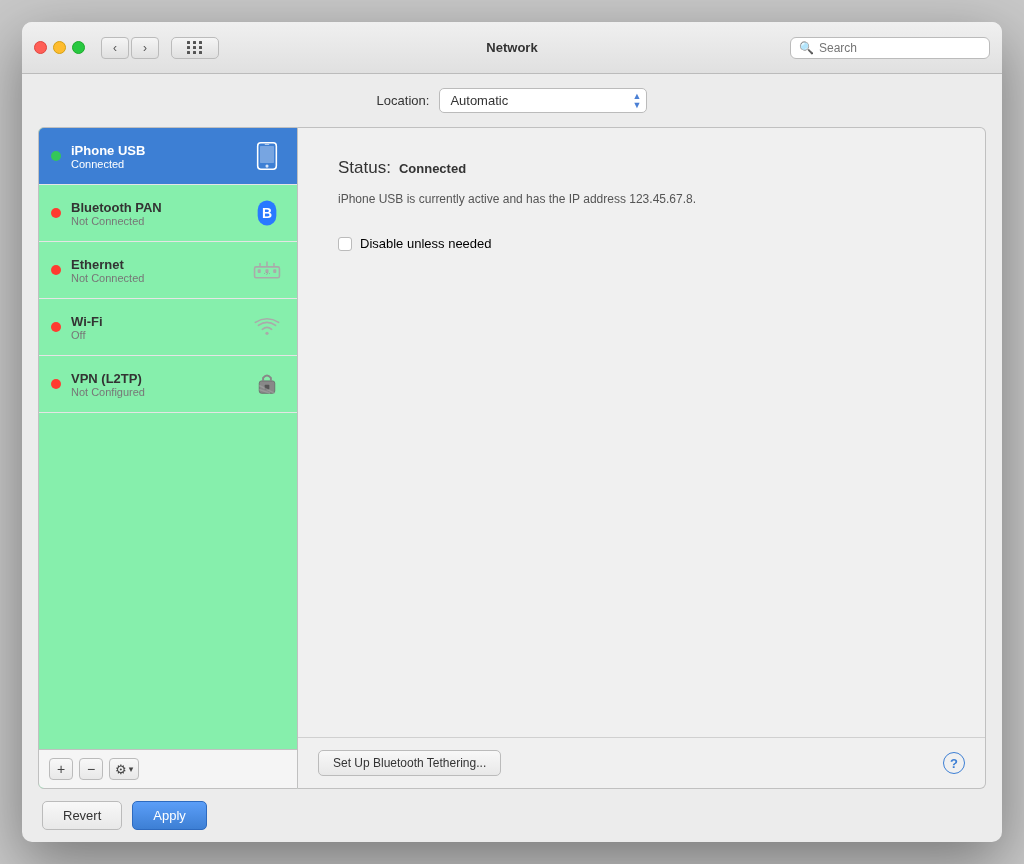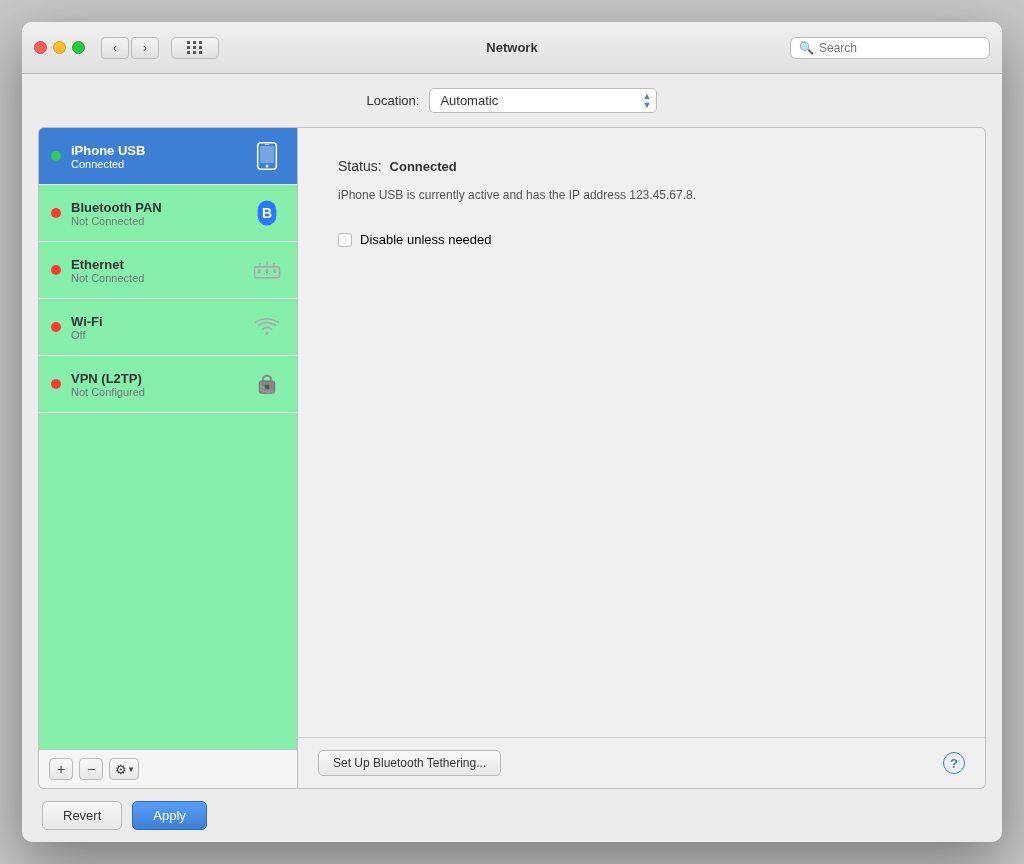--- a/index.html
+++ b/index.html
@@ -139,21 +139,21 @@
     }
     .location-select {
       appearance: none;
       -webkit-appearance: none;
       background: #fff;
       border: 1px solid #bbb;
       border-radius: 5px;
       padding: 4px 16px 4px 10px;
       font-size: 13px;
       color: #333;
-      width: 228px;
+      width: 208px;
       cursor: pointer;
       outline: none;
     }
     .select-arrows {
       position: absolute;
       right: 6px;
       display: flex;
       flex-direction: column;
       align-items: center;
       pointer-events: none;
@@ -281,21 +281,21 @@
       flex: 1;
       padding: 30px 40px;
     }
     .status-row {
       display: flex;
       align-items: baseline;
       gap: 8px;
       margin-bottom: 12px;
     }
     .status-label {
-      font-size: 14px;
+      font-size: 17px;
       color: #333;
       font-weight: 500;
     }
     .status-value {
       font-size: 13px;
       font-weight: 700;
       color: #333;
     }
     .status-description {
       font-size: 12px;

